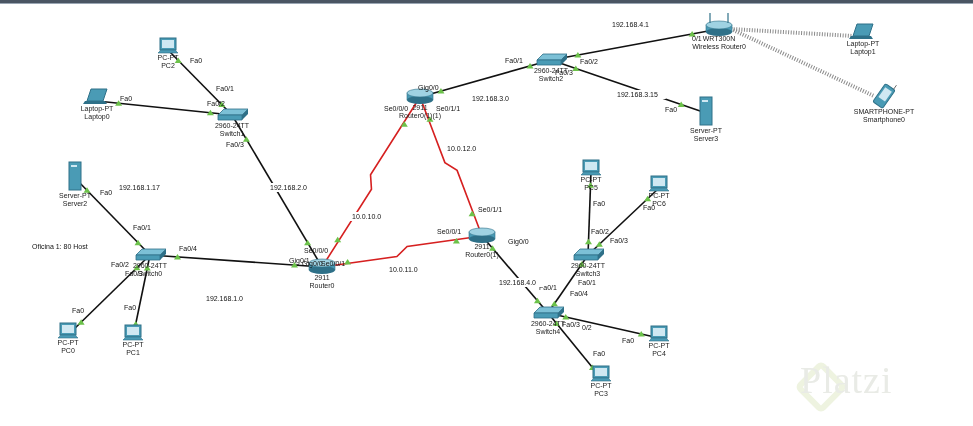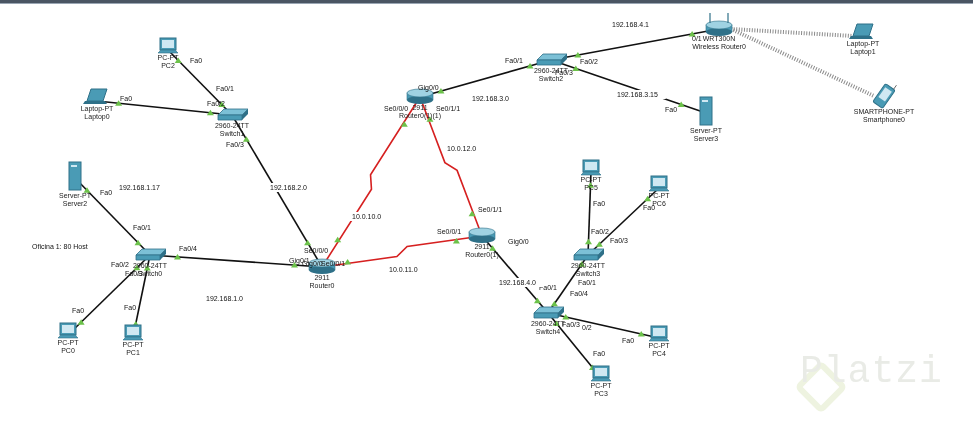--- a/index.html
+++ b/index.html
@@ -2,21 +2,21 @@
 <html><head>
 <meta charset="utf-8">
 <style>
   html, body { margin:0; padding:0; background:#ffffff; }
   body { width:973px; height:426px; position:relative; overflow:hidden; font-family:"Liberation Sans", sans-serif; }
   .topbar { position:absolute; left:0; top:0; width:973px; height:3px; background:#4a5563; border-bottom:1px solid #9aa6b4; }
   #canvas { position:absolute; left:0; top:0; }
   .lbl { font-family:"Liberation Sans", sans-serif; font-size:7px; fill:#111; }
   .dev { font-family:"Liberation Sans", sans-serif; font-size:7px; fill:#222; text-anchor:middle; }
   .note { font-family:"Liberation Sans", sans-serif; font-size:7px; fill:#111; }
-  .watermark { position:absolute; left:800px; top:350px; font-family:Liberation Mono, monospace; font-size:38px; color:#e9ebe6; letter-spacing:1px; }
+  .watermark { position:absolute; left:800px; top:358px; font-family:Liberation Serif, serif; font-size:38px; color:#e9ebe6; letter-spacing:1px; }
   .wm-logo { position:absolute; left:802px; top:368px; width:26px; height:26px; border:6px solid #eef3e0; border-radius:6px; transform:rotate(45deg); }
 </style>
 </head>
 <body>
 
 <div class="topbar"></div>
 
 <svg id="canvas" width="973" height="426" viewBox="0 0 973 426">
   <g id="links-layer">
       <line x1="168" y1="50" x2="232" y2="115" stroke="#111111" stroke-width="1.6"></line>

